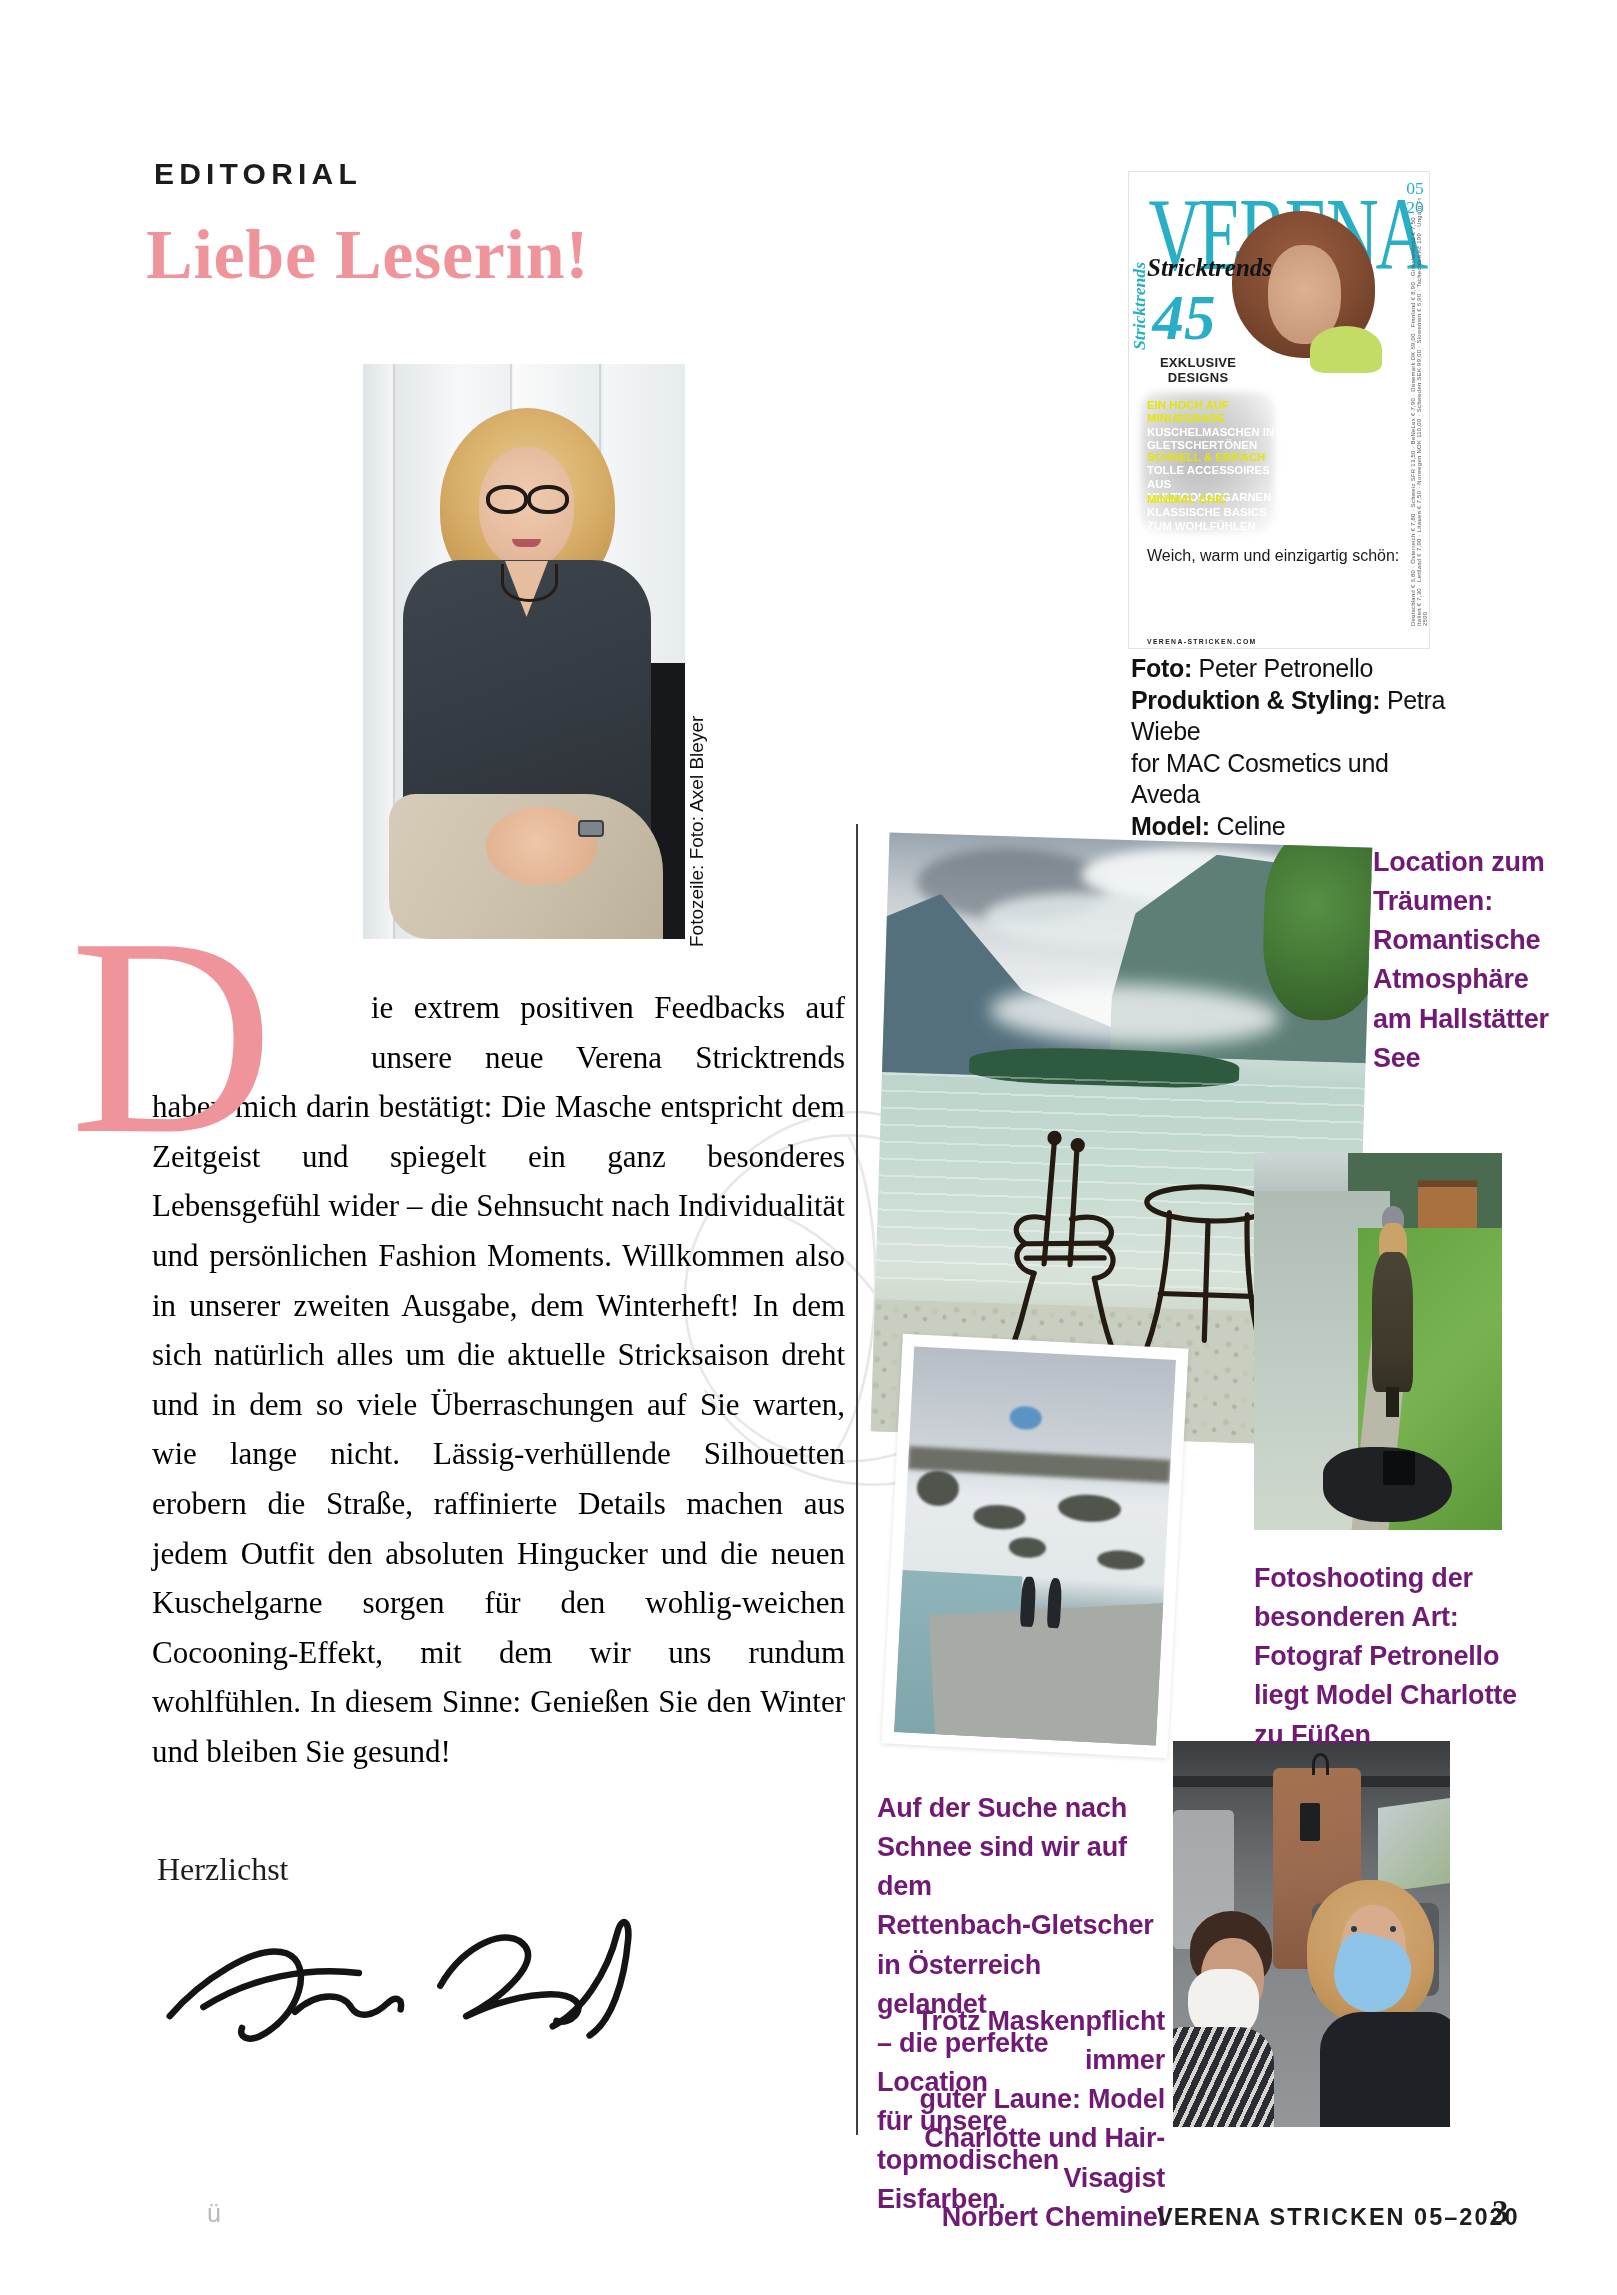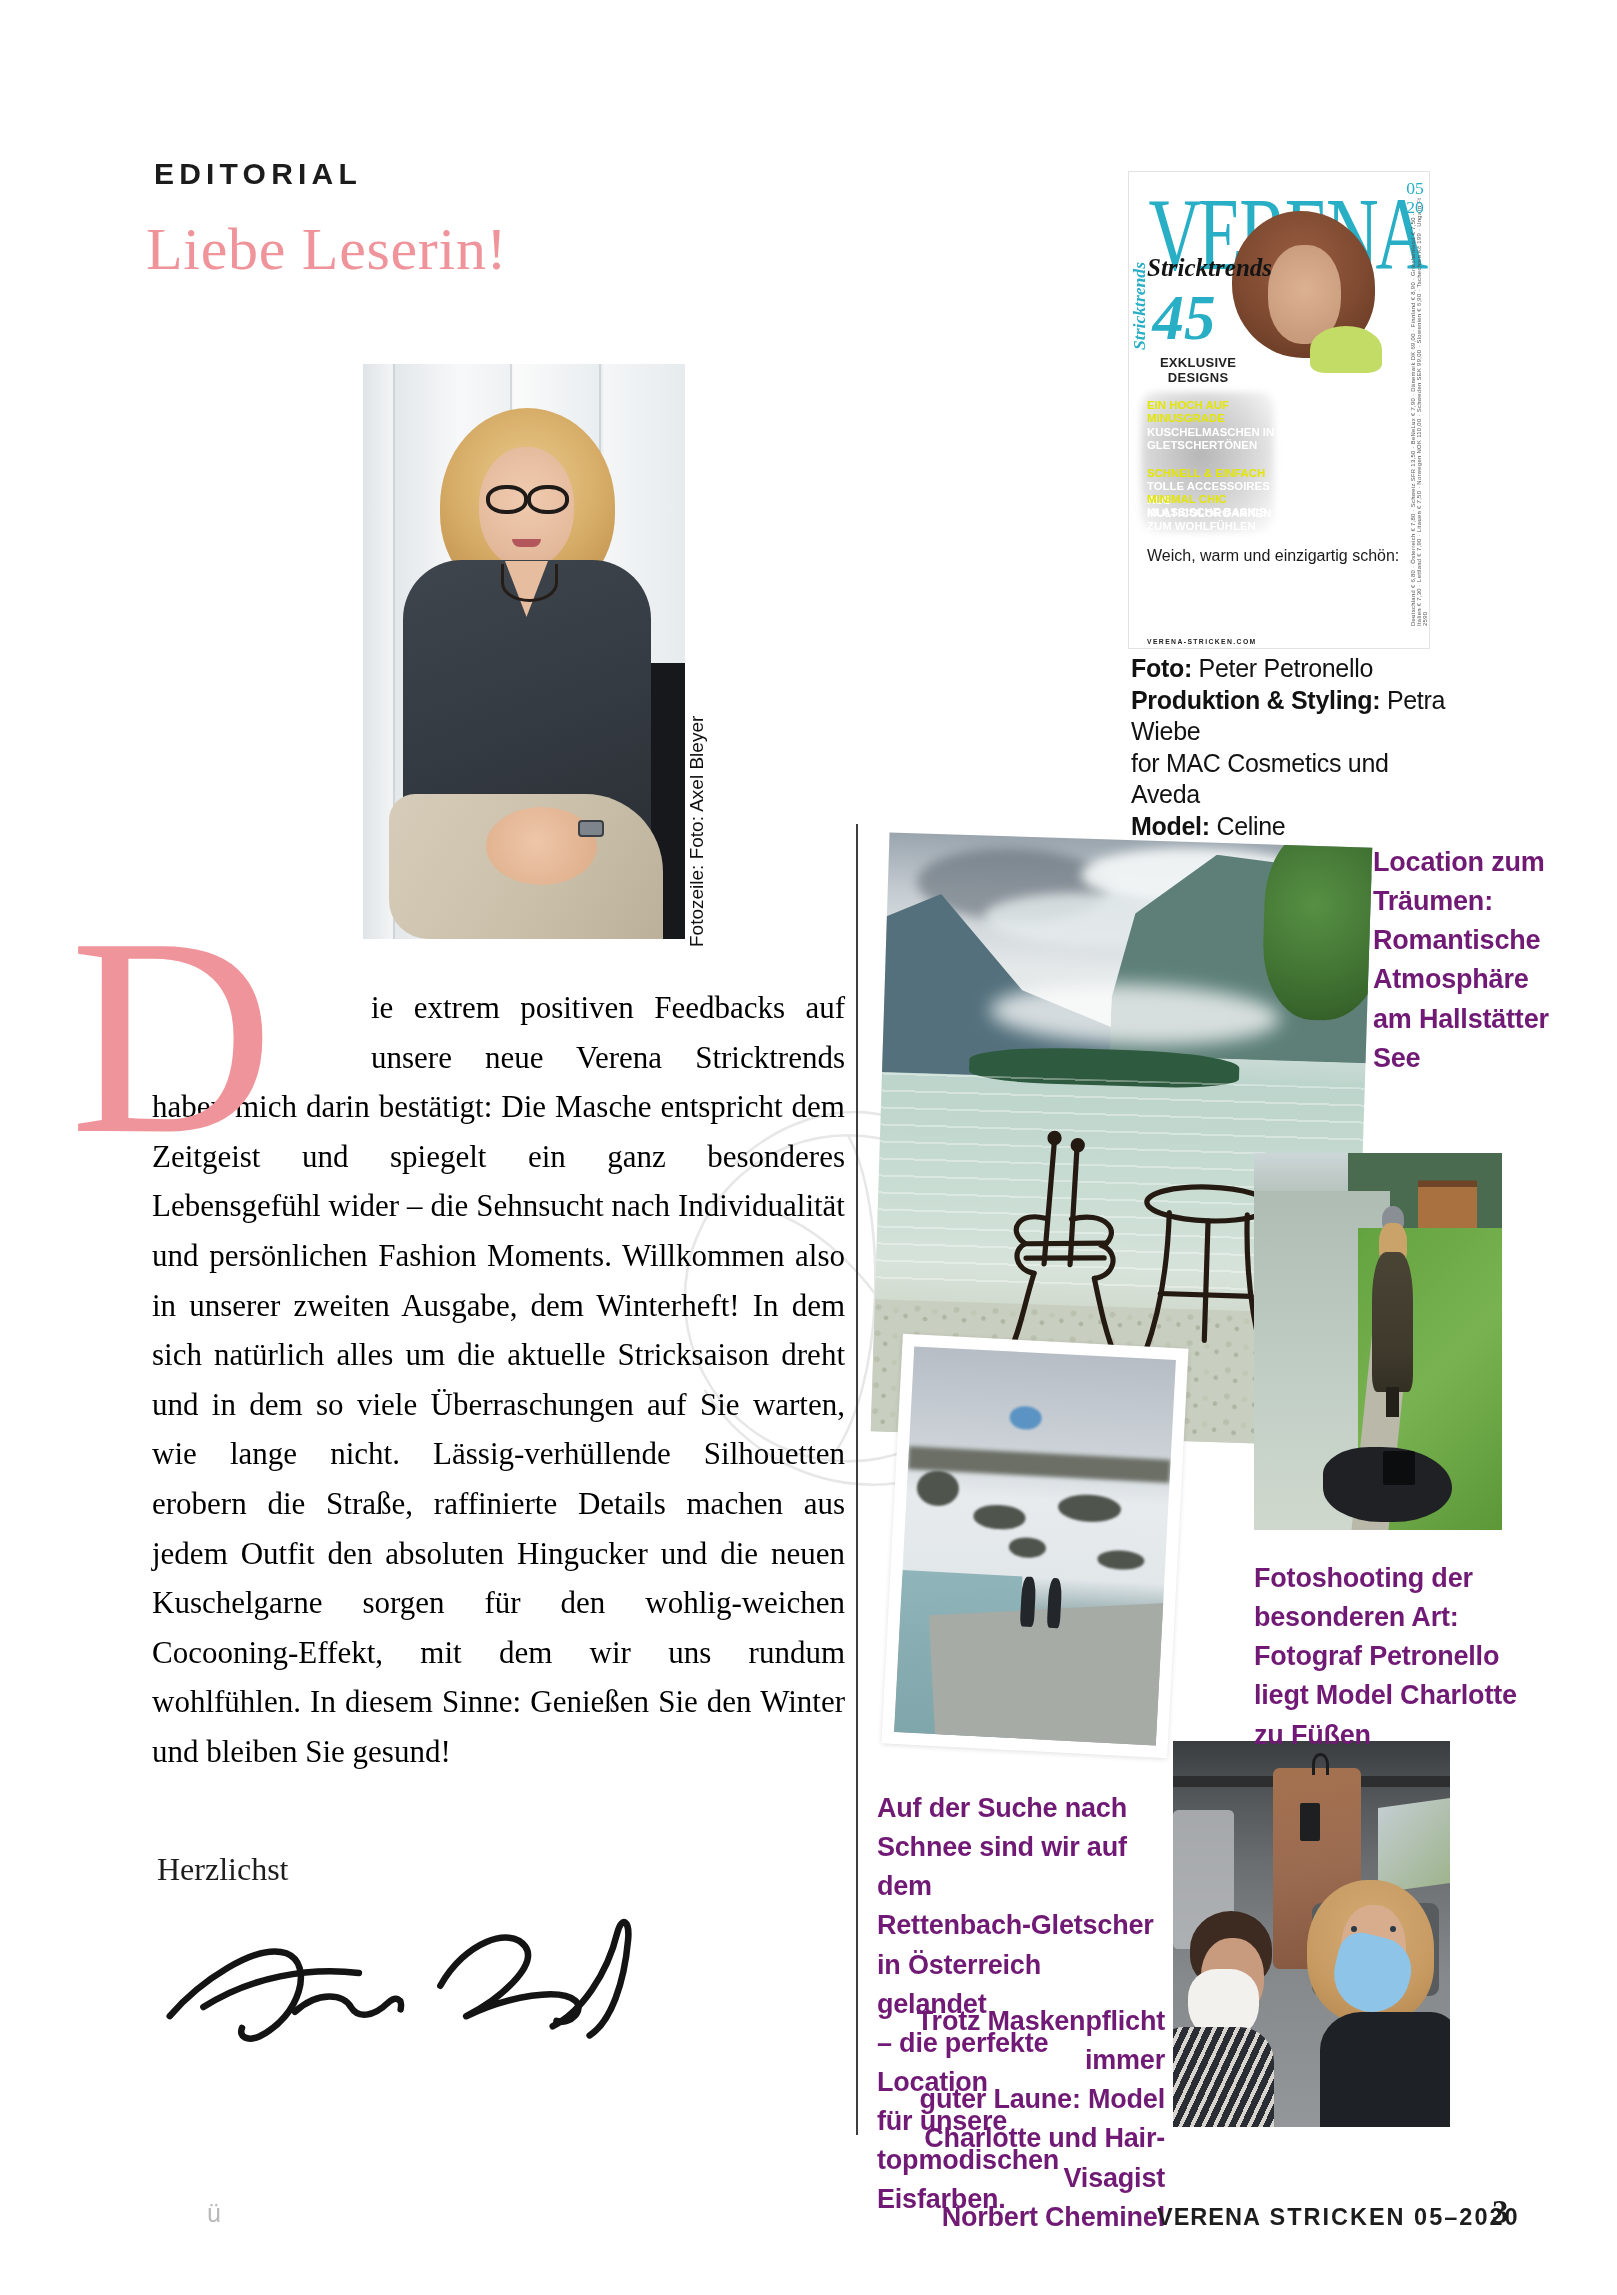--- a/index.html
+++ b/index.html
@@ -1,20 +1,20 @@
 <!DOCTYPE html>
 <html style="font-size:10.4px"><head>
 <meta charset="utf-8">
 <style>
   html,body{margin:0;padding:0;background:#ffffff;}
   body{width:1617px;height:2295px;position:relative;font-family:"Liberation Sans",sans-serif;overflow:hidden;}
   .abs{position:absolute;}
   
   #eyebrow{left:154px;top:157px;font-size:30px;font-weight:700;letter-spacing:5.2px;color:#1c1c1c;}
-  #page-title{left:146px;top:215px;font-family:"Liberation Serif",serif;font-size:60px;font-weight:400;color:#f0949b;letter-spacing:0.7px;}
+  #page-title{left:146px;top:215px;font-family:"Liberation Serif",serif;font-size:70px;font-weight:700;color:#f0949b;letter-spacing:0.7px;}
   
   #portrait{left:363px;top:364px;width:322px;height:575px;overflow:hidden;
     background:linear-gradient(90deg,#dfe4e6 0%,#f2f4f5 9%,#e3e8ea 10%,#f7f8f9 30%,#eef1f2 46%,#fbfbfb 47%,#e8edef 74%,#f4f6f7 75%,#e6ebed 100%);}
   .blind{position:absolute;top:0;width:2px;height:100%;background:rgba(160,170,175,.35);}
   #p-chair{position:absolute;right:-26px;top:52%;width:130px;height:55%;background:#17181b;border-radius:11.7px 0 0 0;}
   #p-hair{position:absolute;left:77px;top:44px;width:175px;height:196px;border-radius:50% 50% 46% 46%;
     background:radial-gradient(circle at 50% 38%,#e8c98b 0%,#d9b06b 45%,#c79a55 75%,#b8894a 100%);}
   #p-face{position:absolute;left:116px;top:83px;width:95px;height:121px;border-radius:48%;
     background:radial-gradient(circle at 50% 42%,#f0cbb0 0%,#e4b99b 70%,#d6a786 100%);}
   #p-glasses{position:absolute;left:123px;top:121px;width:83px;height:22px;}
@@ -60,21 +60,21 @@
   #cover-count{position:absolute;left:23.5px;top:110px;font-family:"Liberation Serif",serif;font-style:italic;
     font-weight:700;font-size:63px;color:#29afc5;z-index:4;}
   #cover-count-sub{position:absolute;left:19.6px;top:184px;width:99px;text-align:center;font-size:13px;font-weight:700;
     letter-spacing:0.3px;color:#222;line-height:1.15;z-index:4;}
   #teaser-blur{position:absolute;left:11.7px;top:220px;width:133px;height:140px;border-radius:15.7px;
     background:radial-gradient(ellipse at 45% 45%,rgba(110,110,110,.5) 0%,rgba(140,140,140,.32) 55%,rgba(160,160,160,0) 100%);
     filter:blur(3.9px);z-index:1;}
   .teaser{position:absolute;left:18px;width:140px;font-size:11.4px;font-weight:700;line-height:1.18;z-index:2;}
   .teaser .head{color:#e3e600;}
   .teaser .sub{color:#ffffff;}
-  #teaser-0{top:227px;} #teaser-1{top:279px;margin-top:16px;} #teaser-2{top:321px;}
+  #teaser-0{top:227px;} #teaser-1{top:279px;} #teaser-2{top:321px;}
   #cover-tagline{position:absolute;left:18px;top:374px;font-size:16px;line-height:1.22;color:#1a1a1a;z-index:2;}
   #cover-feature{position:absolute;left:15.7px;top:399px;font-family:"Liberation Serif",serif;font-weight:700;
     font-size:50px;color:#29afc5;letter-spacing:-1.3px;z-index:2;}
   #cover-site{position:absolute;left:18px;top:466px;font-size:6.8px;font-weight:700;letter-spacing:1.4px;color:#222;z-index:2;}
   #cover-spine{position:absolute;right:1.3px;top:23.5px;height:430px;writing-mode:vertical-rl;transform:rotate(180deg);
     font-size:5.9px;color:#555;letter-spacing:0.3px;overflow:hidden;z-index:2;}
   
   #credits{left:1131px;top:653px;width:326px;font-size:25px;line-height:1.26;color:#121212;letter-spacing:-0.3px;}
   #credits b{font-weight:700;}
   

